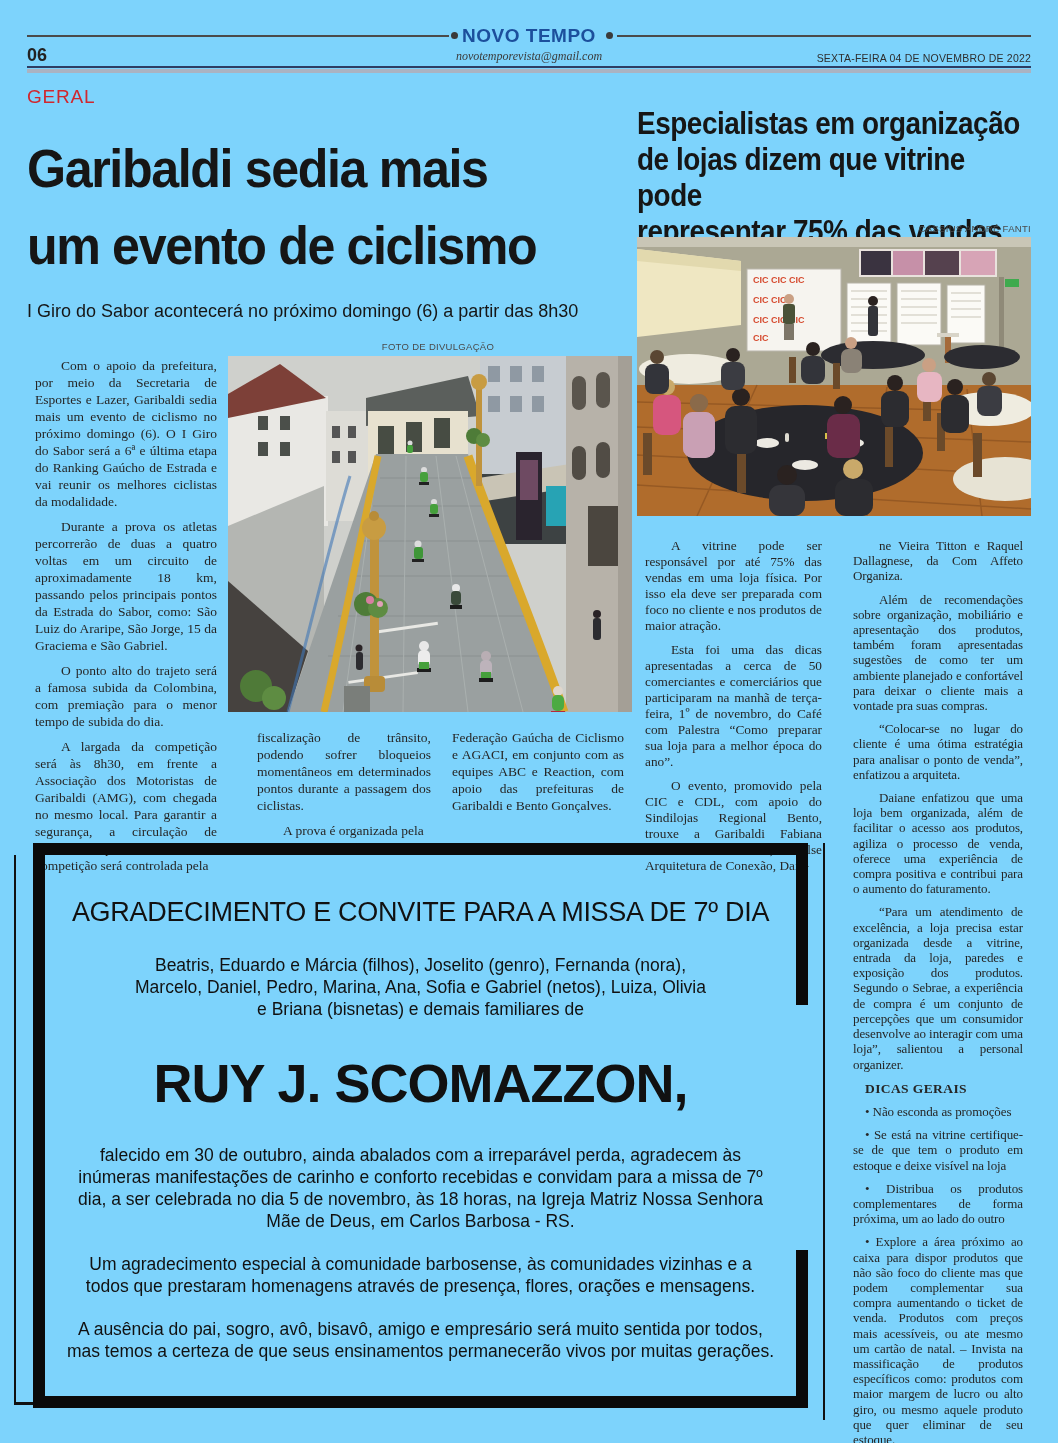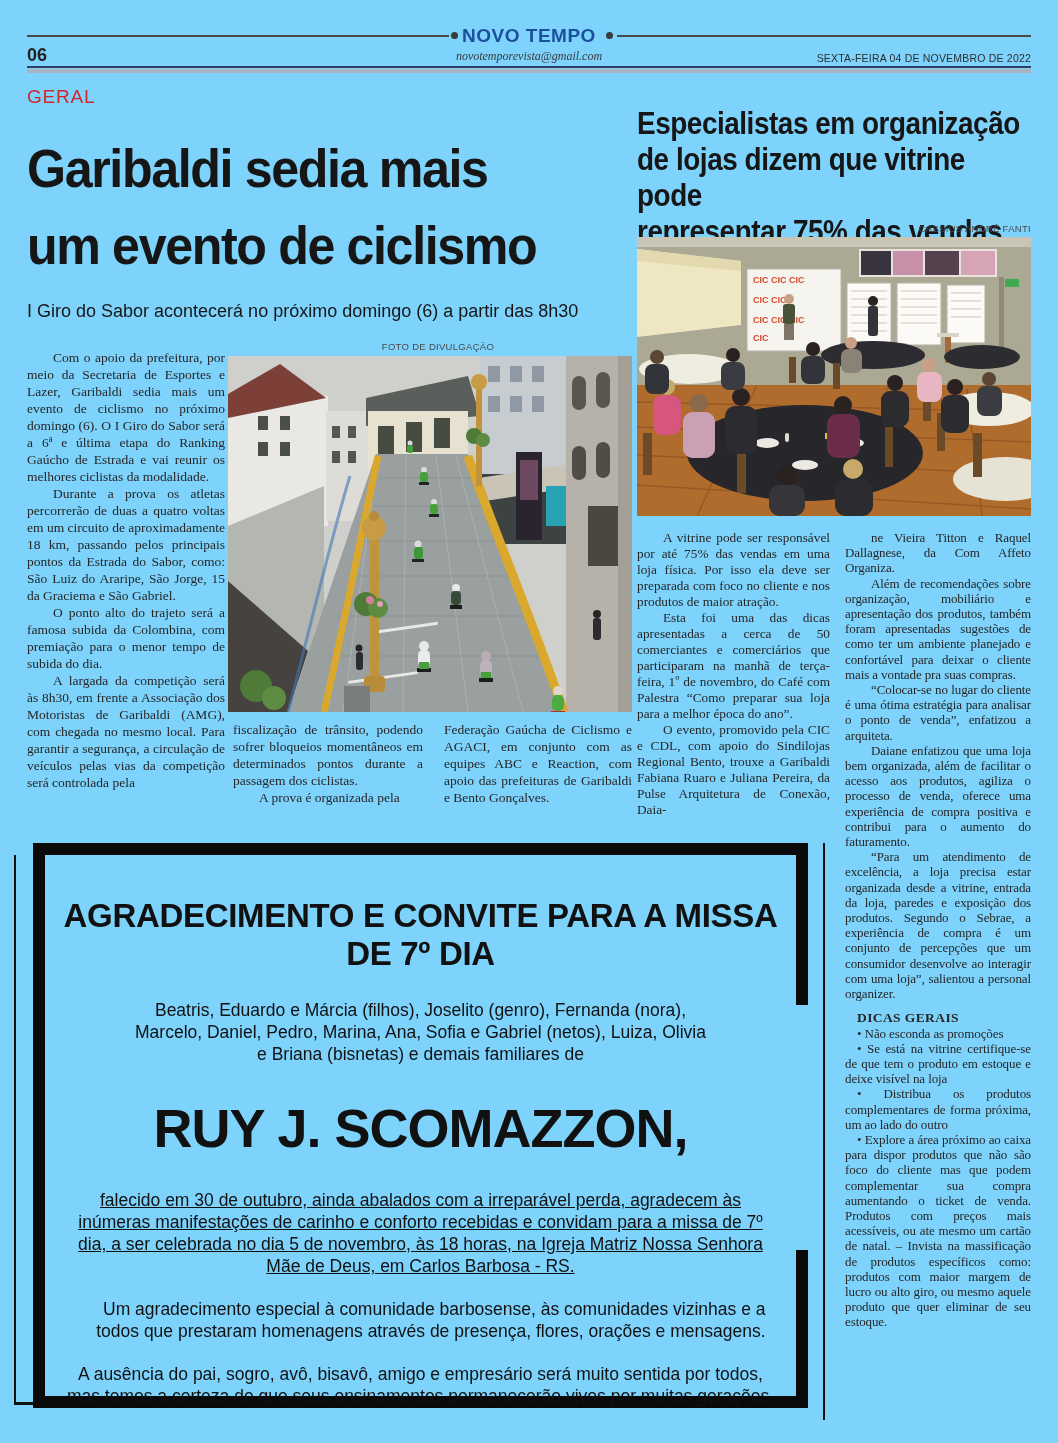--- a/index.html
+++ b/index.html
@@ -23,50 +23,50 @@
   .kicker{left:27px;top:86px;font-size:19px;color:#d0272e;letter-spacing:.8px;}
   .headline-l{left:27px;top:130px;width:650px;font-size:54px;line-height:77px;font-weight:bold;
               color:#161616;letter-spacing:-1.5px;transform:scaleX(.93);transform-origin:0 0;}
   .subtitle-l{left:27px;top:301px;width:600px;font-size:18px;color:#161616;}
   .credit{font-size:9.5px;color:#4a4a4a;letter-spacing:.3px;}
   .credit-l{left:236px;width:404px;top:341px;text-align:center;}
   .credit-r{left:637px;width:394px;top:223px;text-align:right;}
 
   
   .col{font-family:"Liberation Serif",serif;color:#262626;text-align:justify;}
-  .col p{margin:0;text-indent:26px;}
+  .col p{margin:8px;text-indent:26px;}
   .cont p:first-child{text-indent:0;}
   .c17{font-size:13.5px;line-height:17px;}
   .c16{font-size:13.3px;line-height:16px;}
   .c15{font-size:13px;line-height:15.2px;letter-spacing:-.1px;}
   .col1{left:27px;top:349px;width:198px;}
-  .col2{left:233px;top:721px;width:190px;}
+  .col2{left:249px;top:721px;width:190px;}
   .col3{left:444px;top:721px;width:188px;}
   .colA{left:637px;top:530px;width:193px;}
   .colB{left:845px;top:530px;width:186px;}
   .tips-title{margin-top:9px !important;text-indent:12px !important;font-weight:bold;
               font-size:13.5px;letter-spacing:.4px;}
   .tips p{text-indent:12px;}
 
   
   .headline-r{left:637px;top:106px;width:438px;font-size:31px;line-height:36px;font-weight:bold;
               color:#161616;letter-spacing:-.5px;transform:scaleX(.9);transform-origin:0 0;}
 
   
   .photo{display:block;}
 
   
   .ad-bar{background:#0a0a0a;}
   .ad-thin{background:#111;}
   .ad-content{left:45px;top:855px;width:751px;height:541px;text-align:center;color:#111;}
-  .ad-title{margin-top:42px;font-size:33px;font-weight:bold;letter-spacing:-.3px;}
+  .ad-title{margin-top:42px;font-size:27px;font-weight:normal;letter-spacing:-.3px;}
   .ad-relatives{margin:26px auto 0;width:580px;font-size:17.5px;line-height:22px;}
   .ad-name{margin-top:32px;font-size:54px;font-weight:bold;letter-spacing:-1px;}
-  .ad-body1{margin:30px auto 0;width:700px;font-size:17.5px;line-height:22px;text-decoration:underline;}
-  .ad-body2{margin:22px auto 0;width:690px;font-size:17.5px;line-height:21.5px;text-align:right;}
+  .ad-body1{margin:30px auto 0;width:700px;font-size:17.5px;line-height:22px;}
+  .ad-body2{margin:22px auto 0;width:690px;font-size:17.5px;line-height:21.5px;}
   .ad-body3{margin:22px auto 0;width:710px;font-size:17.5px;line-height:21.5px;}
 </style>
 </head>
 <body>
 
 <div id="page">
 
   <div class="abs hair" style="left:27px;top:35px;width:422px;"></div>
   <div class="abs dot" style="left:451px;top:32px;"></div>
   <div class="abs dot" style="left:606px;top:32px;"></div>

